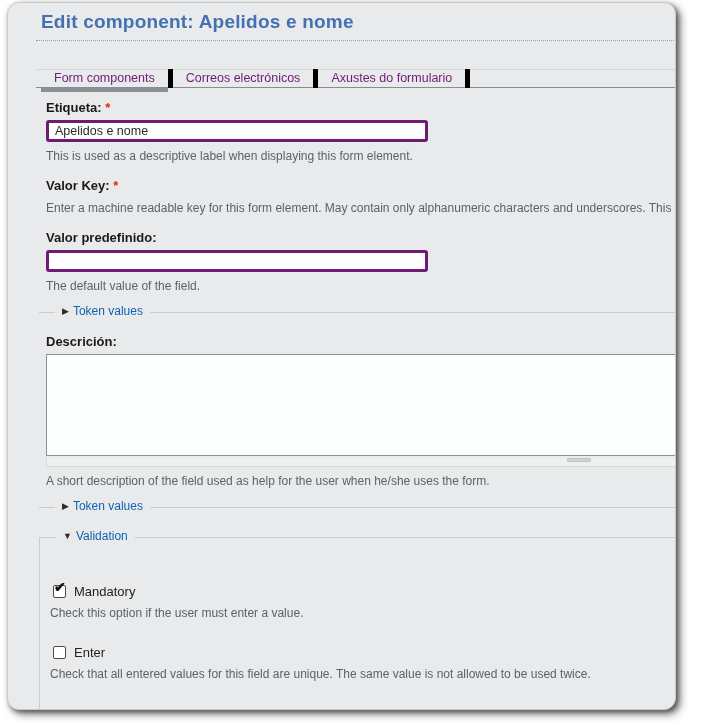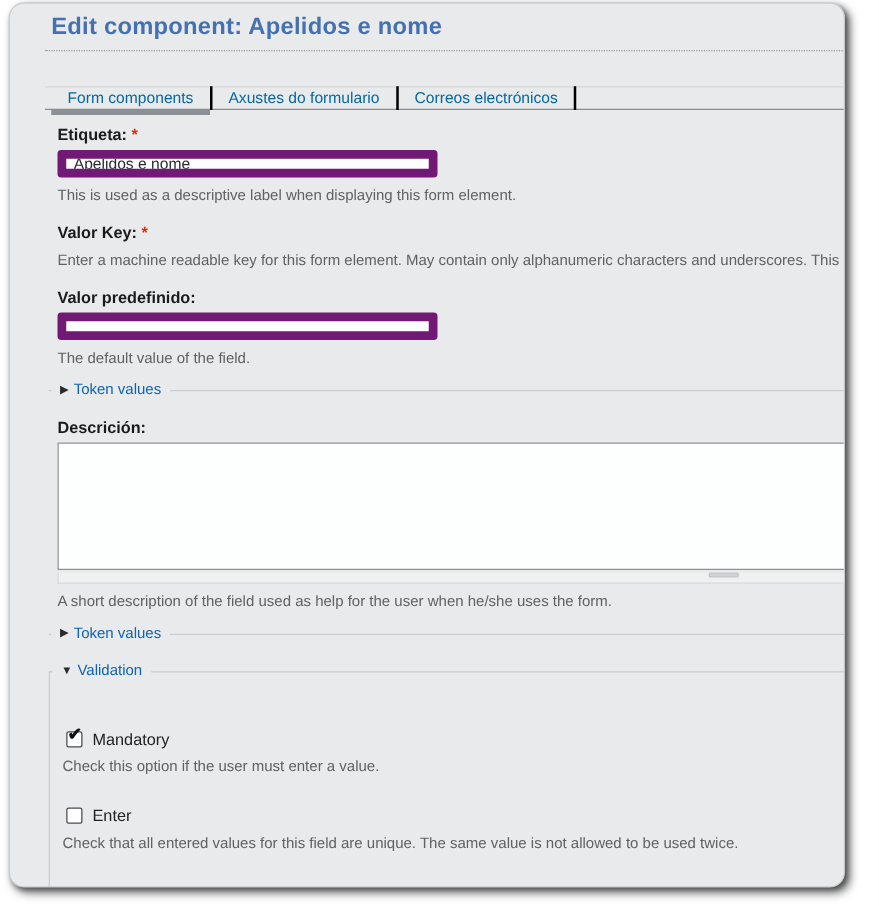--- a/index.html
+++ b/index.html
@@ -38,24 +38,24 @@
     border-top: 1px solid #d4d7d8;
     border-bottom: 1px solid #888d90;
     height: 19px;
     padding-left: 5px;
     display: flex;
     align-items: center;
   }
   .tab {
     position: relative;
     font-size: 12.5px;
-    color: #0369a1;
+    color: #701a75;
     text-decoration: none;
     padding: 2px 13px 3px 13px;
-    border-right: 2px solid #000000;
+    border-right: 5px solid #000000;
     cursor: pointer;
     white-space: nowrap;
   }
   .tab.active::after {
     content: "";
     position: absolute;
     left: 0; right: 0; bottom: -4px;
     height: 4px;
     background: #8a9095;
   }
@@ -66,22 +66,22 @@
   .form-item label.item-label {
     display: block;
     font-size: 13px;
     font-weight: bold;
     color: #1a1a1a;
     margin-bottom: 5px;
   }
   .req { color: #e62600; font-weight: bold; }
   input.text-input {
     display: block;
-    width: 304px; height: 22px;
-    border: 7px solid #701a75;
+    width: 382px; height: 22px;
+    border: 3px solid #701a75;
     border-radius: 3px;
     background: #fdfefe;
     font-family: "Liberation Sans", sans-serif;
     font-size: 12.5px;
     color: #2b2b2b;
     padding: 2px 6px;
     outline: none;
   }
   .help {
     margin-top: 4px;
@@ -93,21 +93,21 @@
   .help.clip { width: 1490px; }
 
   .fieldset {
     position: relative;
     border-top: 1px solid #c9cdcf;
     margin: 16px 0 10px 0;
   }
   .fieldset.collapsed { height: 12px; }
   .fieldset .legend {
     position: absolute;
-    top: -9px; left: 2px;
+    top: -9px; left: 16px;
     background: #e8eaeb;
     padding: 0 7px;
     font-size: 12px;
     color: #0f63b0;
     text-decoration: none;
     cursor: pointer;
     white-space: nowrap;
   }
   .fieldset .arrow {
     color: #2b2b2b;
@@ -179,22 +179,22 @@
 <body>
 
 <div class="panel">
   <div class="inner">
 
     <h1 class="page-title">Edit component: Apelidos e nome</h1>
     <div class="title-sep"></div>
 
     <div class="tabs">
       <a class="tab active">Form components</a>
+      <a class="tab">Correos electrónicos</a>
       <a class="tab">Axustes do formulario</a>
-      <a class="tab">Correos electrónicos</a>
     </div>
 
     <div class="content">
 
       <div class="form-item">
         <label class="item-label"><span>Etiqueta:</span> <span class="req">*</span></label>
         <input class="text-input" type="text" value="Apelidos e nome" style="">
         <div class="help">This is used as a descriptive label when displaying this form element.</div>
       </div>
 

